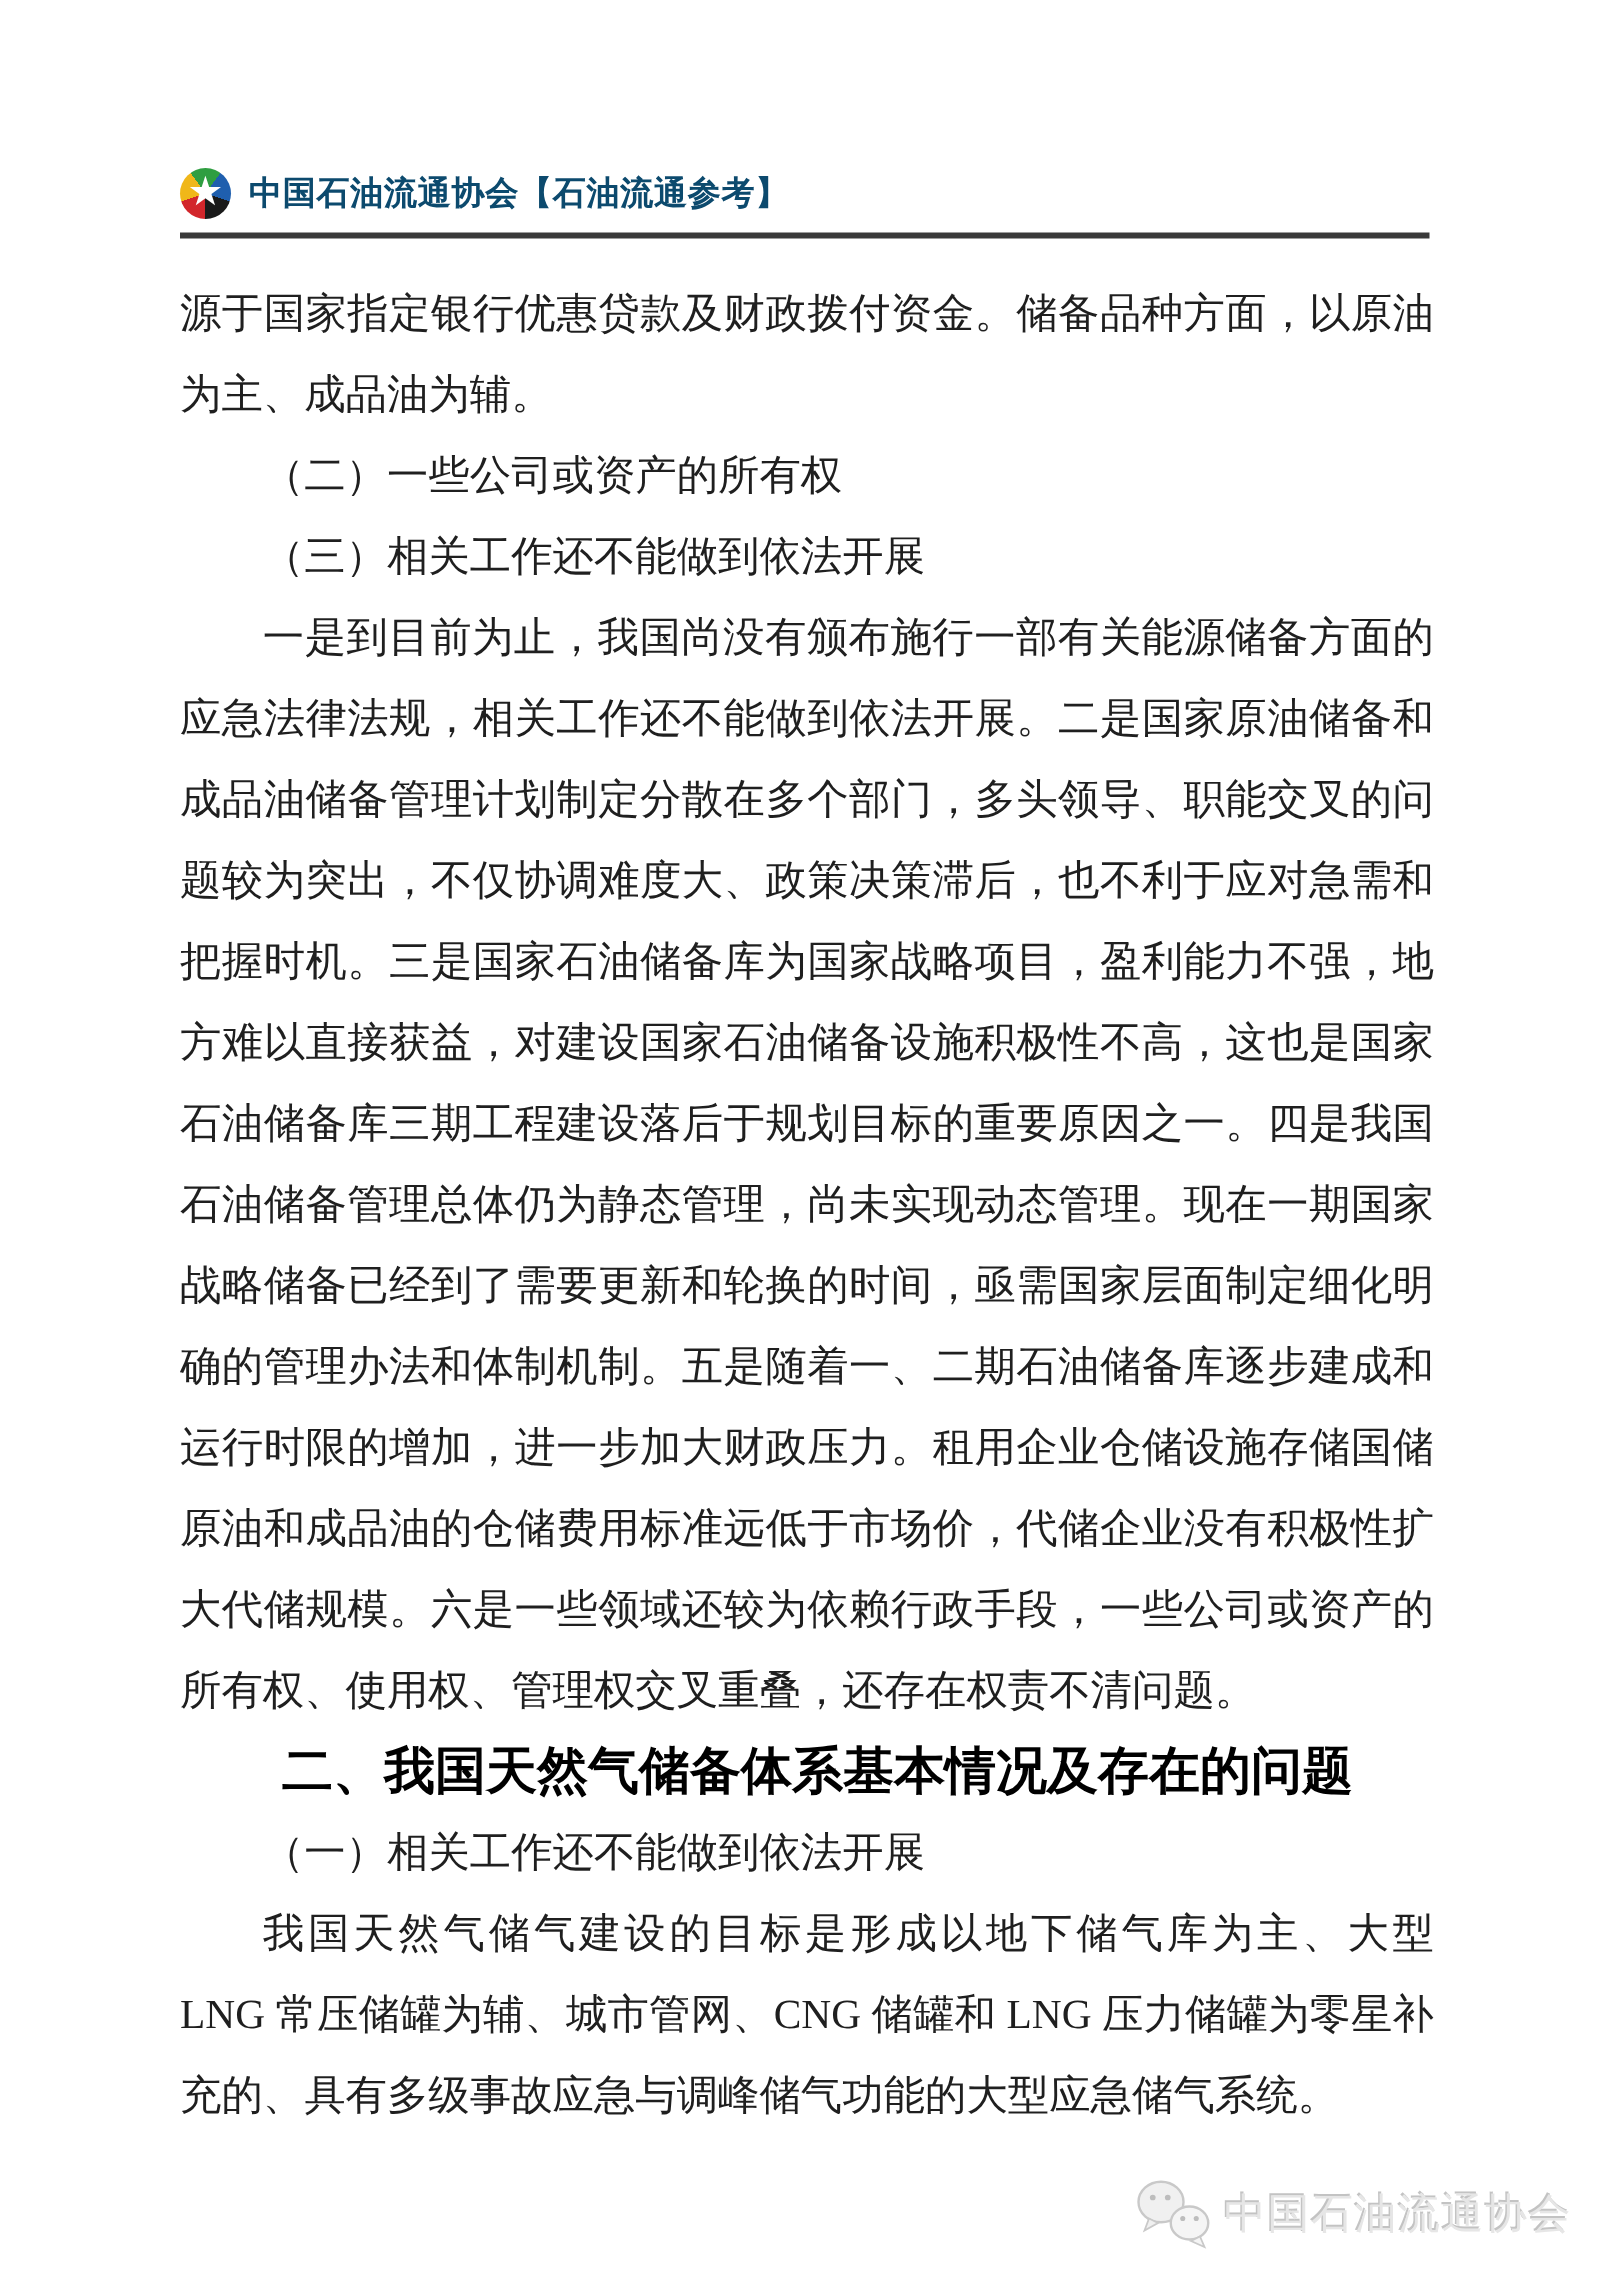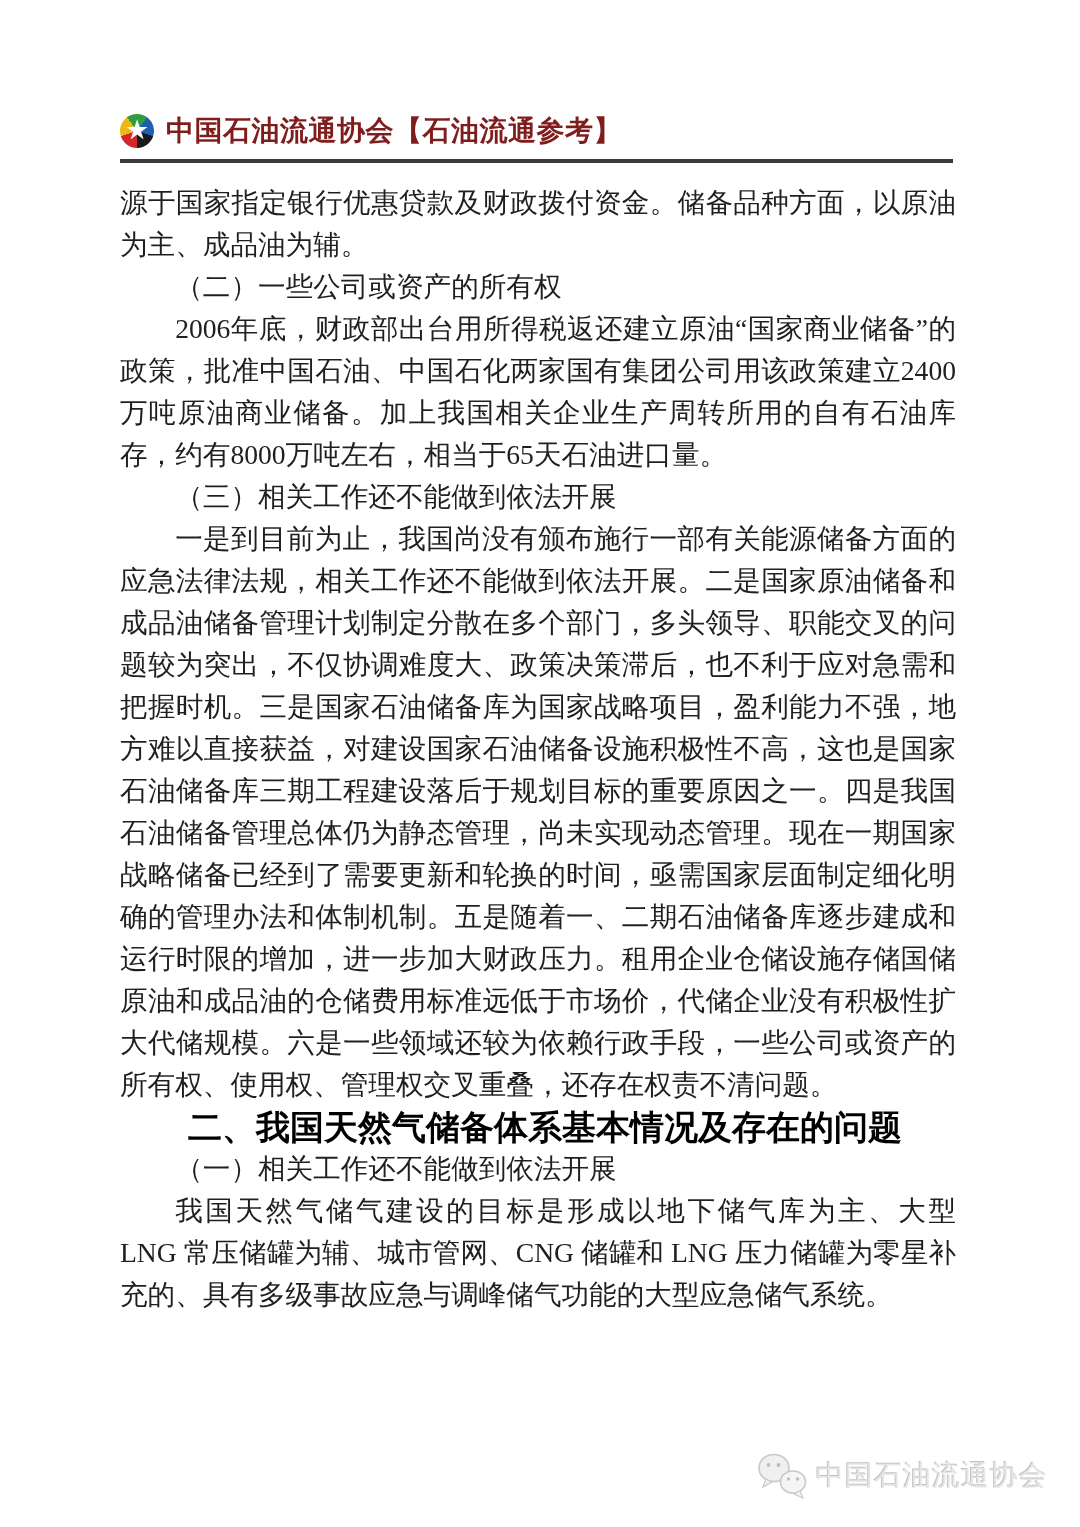--- a/index.html
+++ b/index.html
@@ -36,32 +36,32 @@
     left: 50%; top: 50%;
     transform: translate(-50%, -54%);
     color: #ffffff;
     font-size: 27px;
     line-height: 1;
     font-family: "DejaVu Sans", sans-serif;
   }
   .header-title {
     font-family: "Liberation Sans", "DejaVu Sans", sans-serif;
     font-weight: bold;
-    font-size: 28px;
-    color: #7f1d1d;
+    font-size: 22px;
+    color: #0c4a6e;
     letter-spacing: 0.5px;
     white-space: nowrap;
   }
   
   .article {
     position: absolute;
     left: 120px; top: 182px;
     width: 836px;
     font-size: 27.6px;
-    line-height: 42px;
+    line-height: 54px;
     color: #1f1f1f;
     text-align: justify;
   }
   .article p {
     margin: 0;
     text-indent: 2em;
   }
   .article p.no-indent { text-indent: 0; }
   .article p.section-heading {
     font-family: "Liberation Sans", "DejaVu Sans", sans-serif;
@@ -97,21 +97,20 @@
   <div class="header">
     <div class="logo" style="background: conic-gradient(from -36deg, rgb(47, 158, 65) 0deg, rgb(47, 158, 65) 72deg, rgb(31, 95, 174) 0deg, rgb(31, 95, 174) 144deg, rgb(26, 26, 26) 0deg, rgb(26, 26, 26) 216deg, rgb(210, 38, 43) 0deg, rgb(210, 38, 43) 288deg, rgb(240, 183, 25) 0deg, rgb(240, 183, 25) 360deg);">
       <span class="star" style="color: rgb(255, 255, 255);">★</span>
     </div>
     <div class="header-title">中国石油流通协会【石油流通参考】</div>
   </div>
 
   <div class="article">
     <p class="no-indent">源于国家指定银行优惠贷款及财政拨付资金。储备品种方面，以原油为主、成品油为辅。</p>
     <p>（二）一些公司或资产的所有权</p>
-    <p>2006年底，财政部出台用所得税返还建立原油“国家商业储备”的政策，批准中国石油、中国石化两家国有集团公司用该政策建立2400万吨原油商业储备。加上我国相关企业生产周转所用的自有石油库存，约有8000万吨左右，相当于65天石油进口量。</p>
     <p>（三）相关工作还不能做到依法开展</p>
     <p>一是到目前为止，我国尚没有颁布施行一部有关能源储备方面的应急法律法规，相关工作还不能做到依法开展。二是国家原油储备和成品油储备管理计划制定分散在多个部门，多头领导、职能交叉的问题较为突出，不仅协调难度大、政策决策滞后，也不利于应对急需和把握时机。三是国家石油储备库为国家战略项目，盈利能力不强，地方难以直接获益，对建设国家石油储备设施积极性不高，这也是国家石油储备库三期工程建设落后于规划目标的重要原因之一。四是我国石油储备管理总体仍为静态管理，尚未实现动态管理。现在一期国家战略储备已经到了需要更新和轮换的时间，亟需国家层面制定细化明确的管理办法和体制机制。五是随着一、二期石油储备库逐步建成和运行时限的增加，进一步加大财政压力。租用企业仓储设施存储国储原油和成品油的仓储费用标准远低于市场价，代储企业没有积极性扩大代储规模。六是一些领域还较为依赖行政手段，一些公司或资产的所有权、使用权、管理权交叉重叠，还存在权责不清问题。</p>
     <p class="section-heading">二、我国天然气储备体系基本情况及存在的问题</p>
     <p>（一）相关工作还不能做到依法开展</p>
     <p>我国天然气储气建设的目标是形成以地下储气库为主、大型 LNG 常压储罐为辅、城市管网、CNG 储罐和 LNG 压力储罐为零星补充的、具有多级事故应急与调峰储气功能的大型应急储气系统。</p>
   </div>
 
   <div class="watermark">
     <svg class="wechat-icon" width="54" height="50" viewBox="0 0 54 50" xmlns="http://www.w3.org/2000/svg">
       <ellipse cx="18" cy="17" rx="15" ry="13.5" fill="#f0f0f0" stroke="#c9c9c9" stroke-width="1.6"></ellipse>

